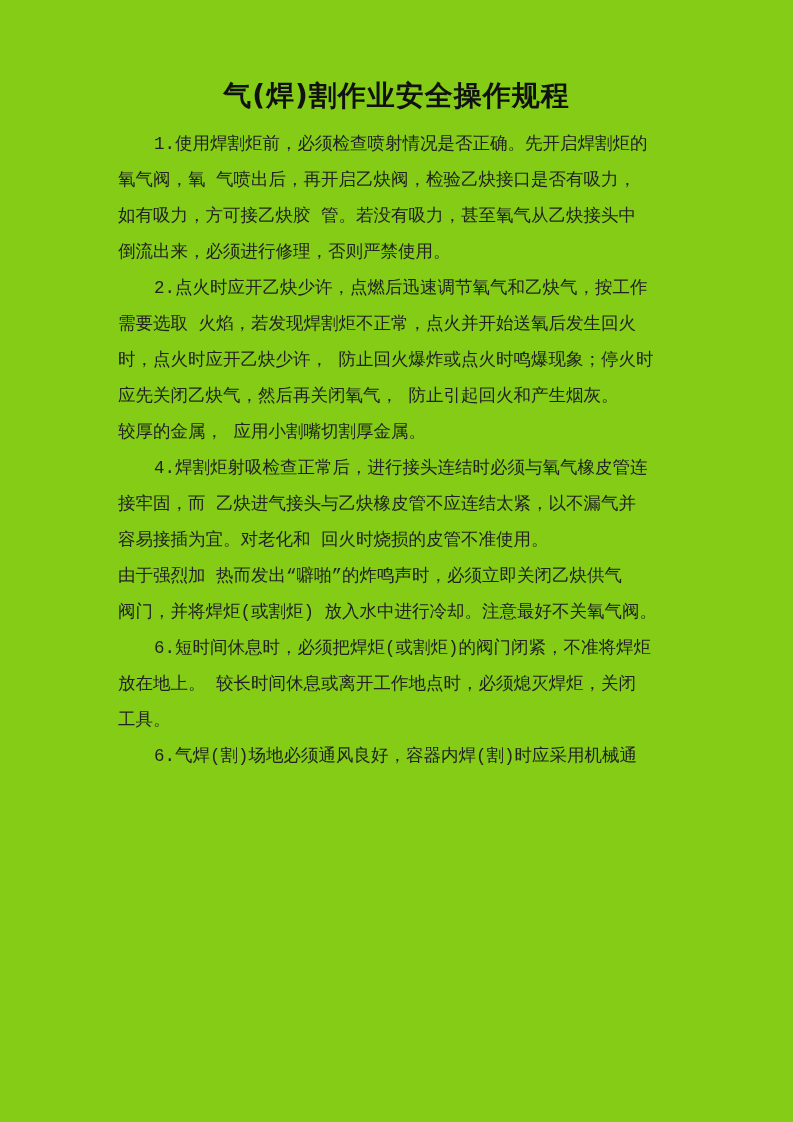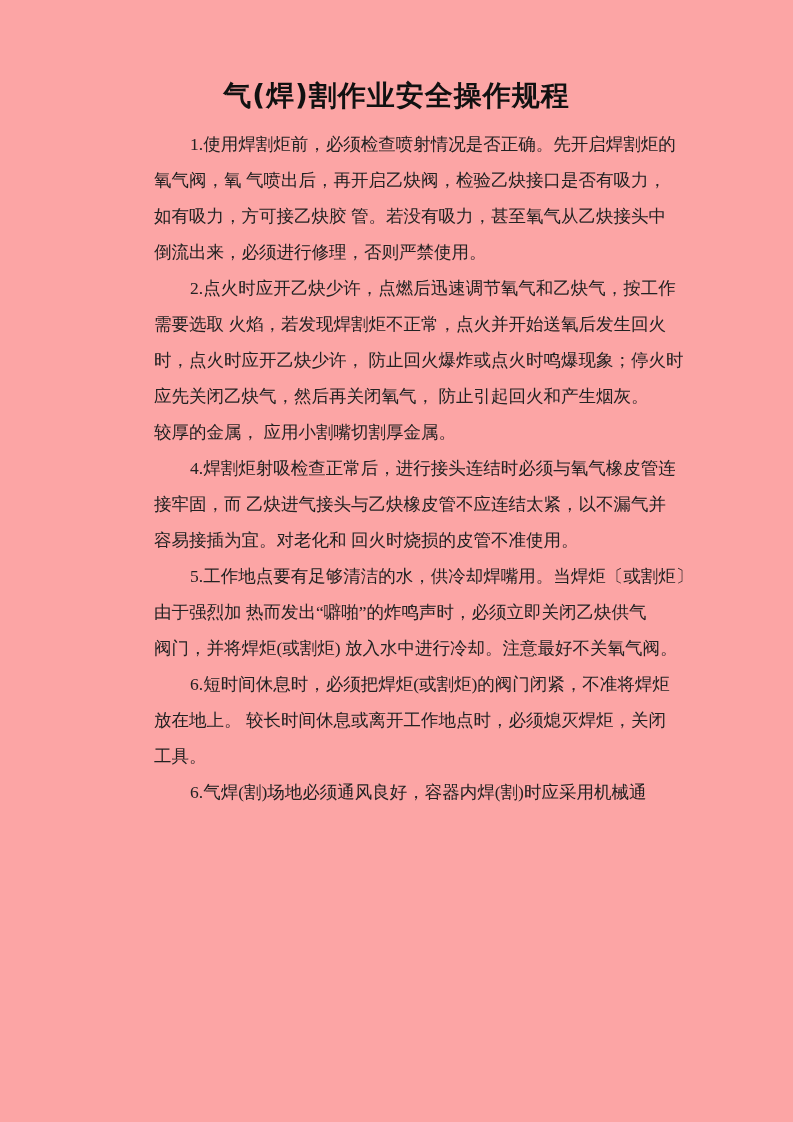--- a/index.html
+++ b/index.html
@@ -1,29 +1,29 @@
 <!DOCTYPE html>
 <html><head>
 <meta charset="utf-8">
 <style>
   html, body { margin: 0; padding: 0; background: #ffffff; }
   body { width: 793px; height: 1122px; overflow: hidden; position: relative; }
   .page {
-    position: absolute; left: 0; top: 0; width: 793px; height: 1122px; background: #fca5a5;
+    position: absolute; left: 0; top: 0; width: 793px; height: 1122px; background: #84cc16;
   }
   .title {
     position: absolute; left: 0; top: 76px; width: 793px; text-align: center;
     font-family: "DejaVu Sans", "Liberation Sans", sans-serif;
     font-size: 28px; font-weight: bold; color: #111111; letter-spacing: 1px;
     line-height: 40px;
   }
   .body {
     position: absolute; left: 118px; top: 126px; width: 556px;
-    font-family: Liberation Serif, serif;
-    font-size: 17.5px; color: #222222; line-height: 36px; margin-left: 36px;
+    font-family: Liberation Mono, monospace;
+    font-size: 17.5px; color: #222222; line-height: 36px;
   }
   .line { display: block; white-space: nowrap; }
   .line.first { padding-left: 36px; }
 </style>
 </head>
 <body>
 
 <div class="page">
   <div class="title">气(焊)割作业安全操作规程</div>
   <div class="body" id="doc-body">
@@ -41,21 +41,20 @@
       </div>
       <div class="para-block">
         <span class="line">较厚的金属， 应用小割嘴切割厚金属。</span>
       </div>
       <div class="para-block">
         <span class="line first">4.焊割炬射吸检查正常后，进行接头连结时必须与氧气橡皮管连</span>
         <span class="line">接牢固，而 乙炔进气接头与乙炔橡皮管不应连结太紧，以不漏气并</span>
         <span class="line">容易接插为宜。对老化和 回火时烧损的皮管不准使用。</span>
       </div>
       <div class="para-block">
-        <span class="line first">5.工作地点要有足够清洁的水，供冷却焊嘴用。当焊炬〔或割炬〕</span>
         <span class="line">由于强烈加 热而发出“噼啪”的炸鸣声时，必须立即关闭乙炔供气</span>
         <span class="line">阀门，并将焊炬(或割炬) 放入水中进行冷却。注意最好不关氧气阀。</span>
       </div>
       <div class="para-block">
         <span class="line first">6.短时间休息时，必须把焊炬(或割炬)的阀门闭紧，不准将焊炬</span>
         <span class="line">放在地上。 较长时间休息或离开工作地点时，必须熄灭焊炬，关闭</span>
         <span class="line">工具。</span>
       </div>
       <div class="para-block">
         <span class="line first">6.气焊(割)场地必须通风良好，容器内焊(割)时应采用机械通</span>

